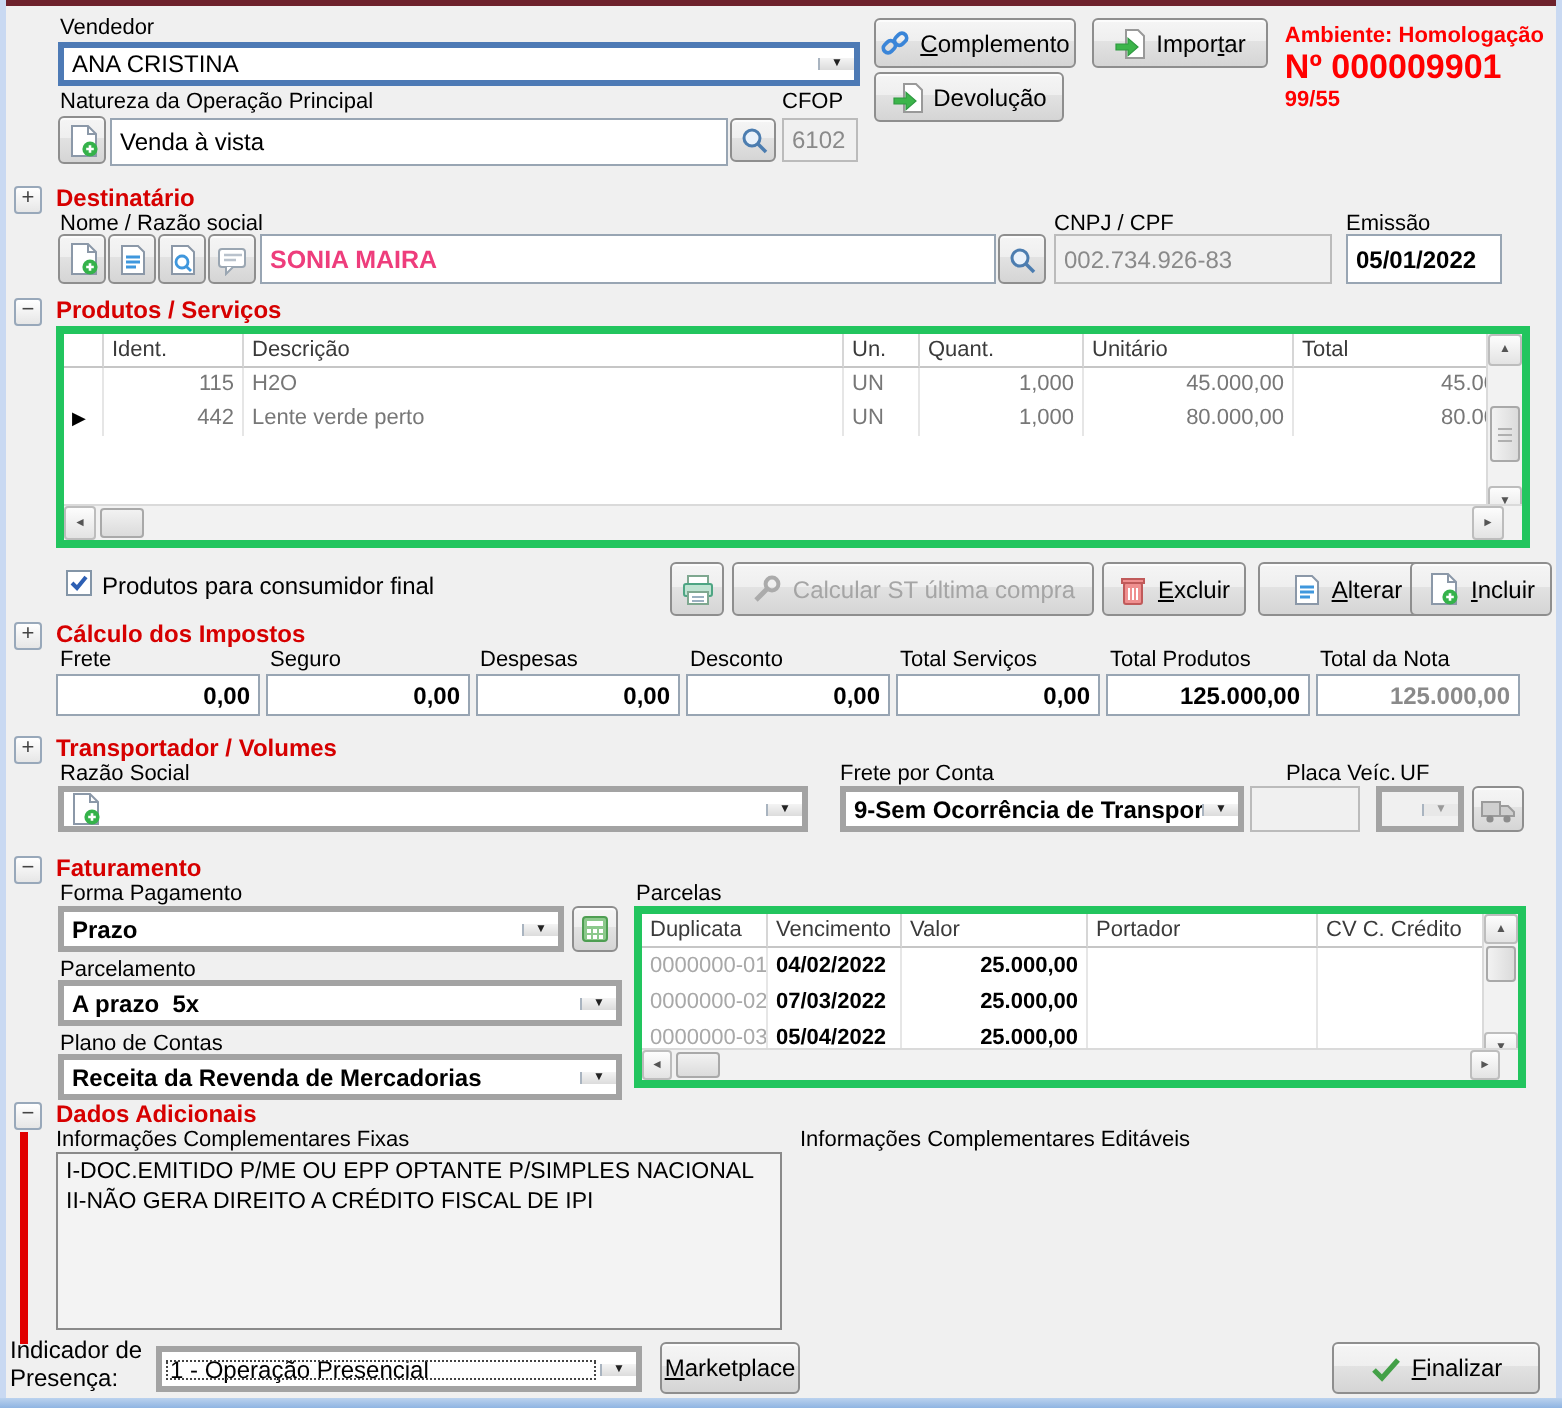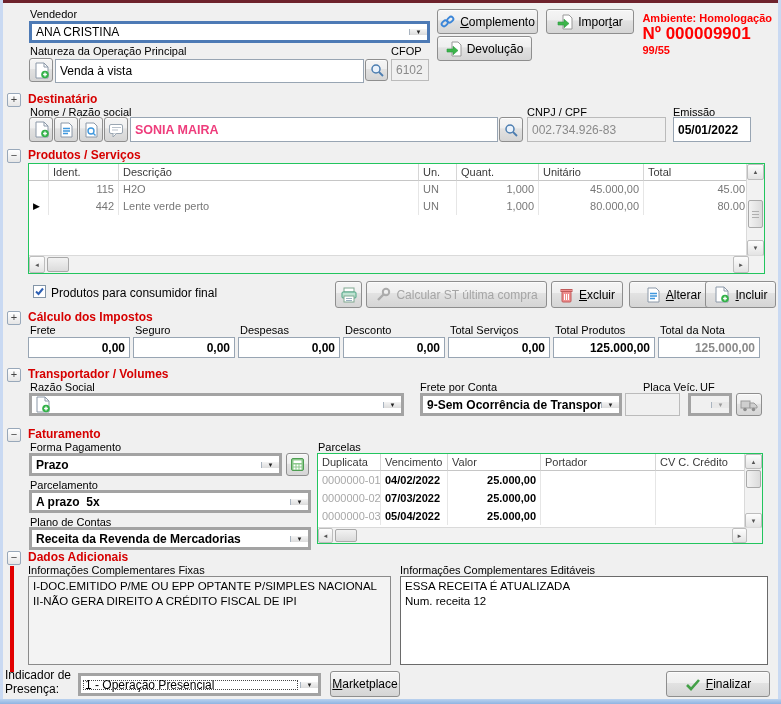--- a/index.html
+++ b/index.html
@@ -42,21 +42,21 @@
        box-shadow:inset 0 1px 0 #fcfcfc;white-space:nowrap;}
   .btn.dis{color:#A5A5A5;cursor:default;}
   .mn{text-decoration:underline;}
   .icbtn{justify-content:center;}
   
   .redinfo{position:absolute;right:9px;top:12px;color:#FF0000;}
   .redinfo .l1{font-size:11px;font-weight:bold;}
   .redinfo .l2{font-size:17px;font-weight:bold;line-height:20px;}
   .redinfo .l3{font-size:11px;font-weight:bold;}
   
-  .tbl{position:absolute;box-sizing:border-box;background:#fff;border:1px solid #22c55e;overflow:hidden;}
+  .tbl{position:absolute;box-sizing:border-box;background:#fff;border:4px solid #22c55e;overflow:hidden;}
   .trow{display:flex;}
   .tc{box-sizing:border-box;padding:0 4px;overflow:hidden;white-space:nowrap;border-right:1px solid #E6E6E6;}
   .thead .tc{color:#3a3a3a;border-bottom:1px solid #C6C6C6;border-right:1px solid #D6D6D6;}
   .r{text-align:right;}
   
   .c-ind{width:20px;}.c-id{width:70px;}.c-de{width:300px;}.c-un{width:38px;}
   .c-qt{width:82px;}.c-ut{width:105px;}.c-to{width:105px;border-right:none;}
   .prow .tc{line-height:17px;height:17px;color:#777;}
   .thead-p .tc{line-height:17px;height:17px;}
   
@@ -435,22 +435,20 @@
 
   <div class="colbox" style="left:7px;top:551px;"><span>−</span></div>
   <div class="sec" style="left:28px;top:550px;">Dados Adicionais</div>
   <div class="vbar-red" style="top:566px;height:106px;"></div>
 
   <div class="lb" style="left:28px;top:564px;">Informações Complementares Fixas</div>
   <div class="ta" style="left:28px;top:576px;width:363px;height:89px;">I-DOC.EMITIDO P/ME OU EPP OPTANTE P/SIMPLES NACIONAL
 II-NÃO GERA DIREITO A CRÉDITO FISCAL DE IPI</div>
 
   <div class="lb" style="left:400px;top:564px;">Informações Complementares Editáveis</div>
-  <div class="ta white" style="left:400px;top:576px;width:368px;height:89px;">ESSA RECEITA É ATUALIZADA
-Num. receita 12</div>
 
   <div class="lb" style="left:5px;top:668px;font-size:12px;">Indicador de</div>
   <div class="lb" style="left:5px;top:682px;font-size:12px;">Presença:</div>
   <div class="combo focus-dotted" style="left:78px;top:673px;width:243px;height:23px;">
     <span class="tx">1 - Operação Presencial</span>
     <span class="db">▼</span>
   </div>
   <div class="btn" style="left:330px;top:671px;width:70px;height:26px;">
     <span><span></span><span class="mn">M</span><span>arketplace</span></span>
   </div>

